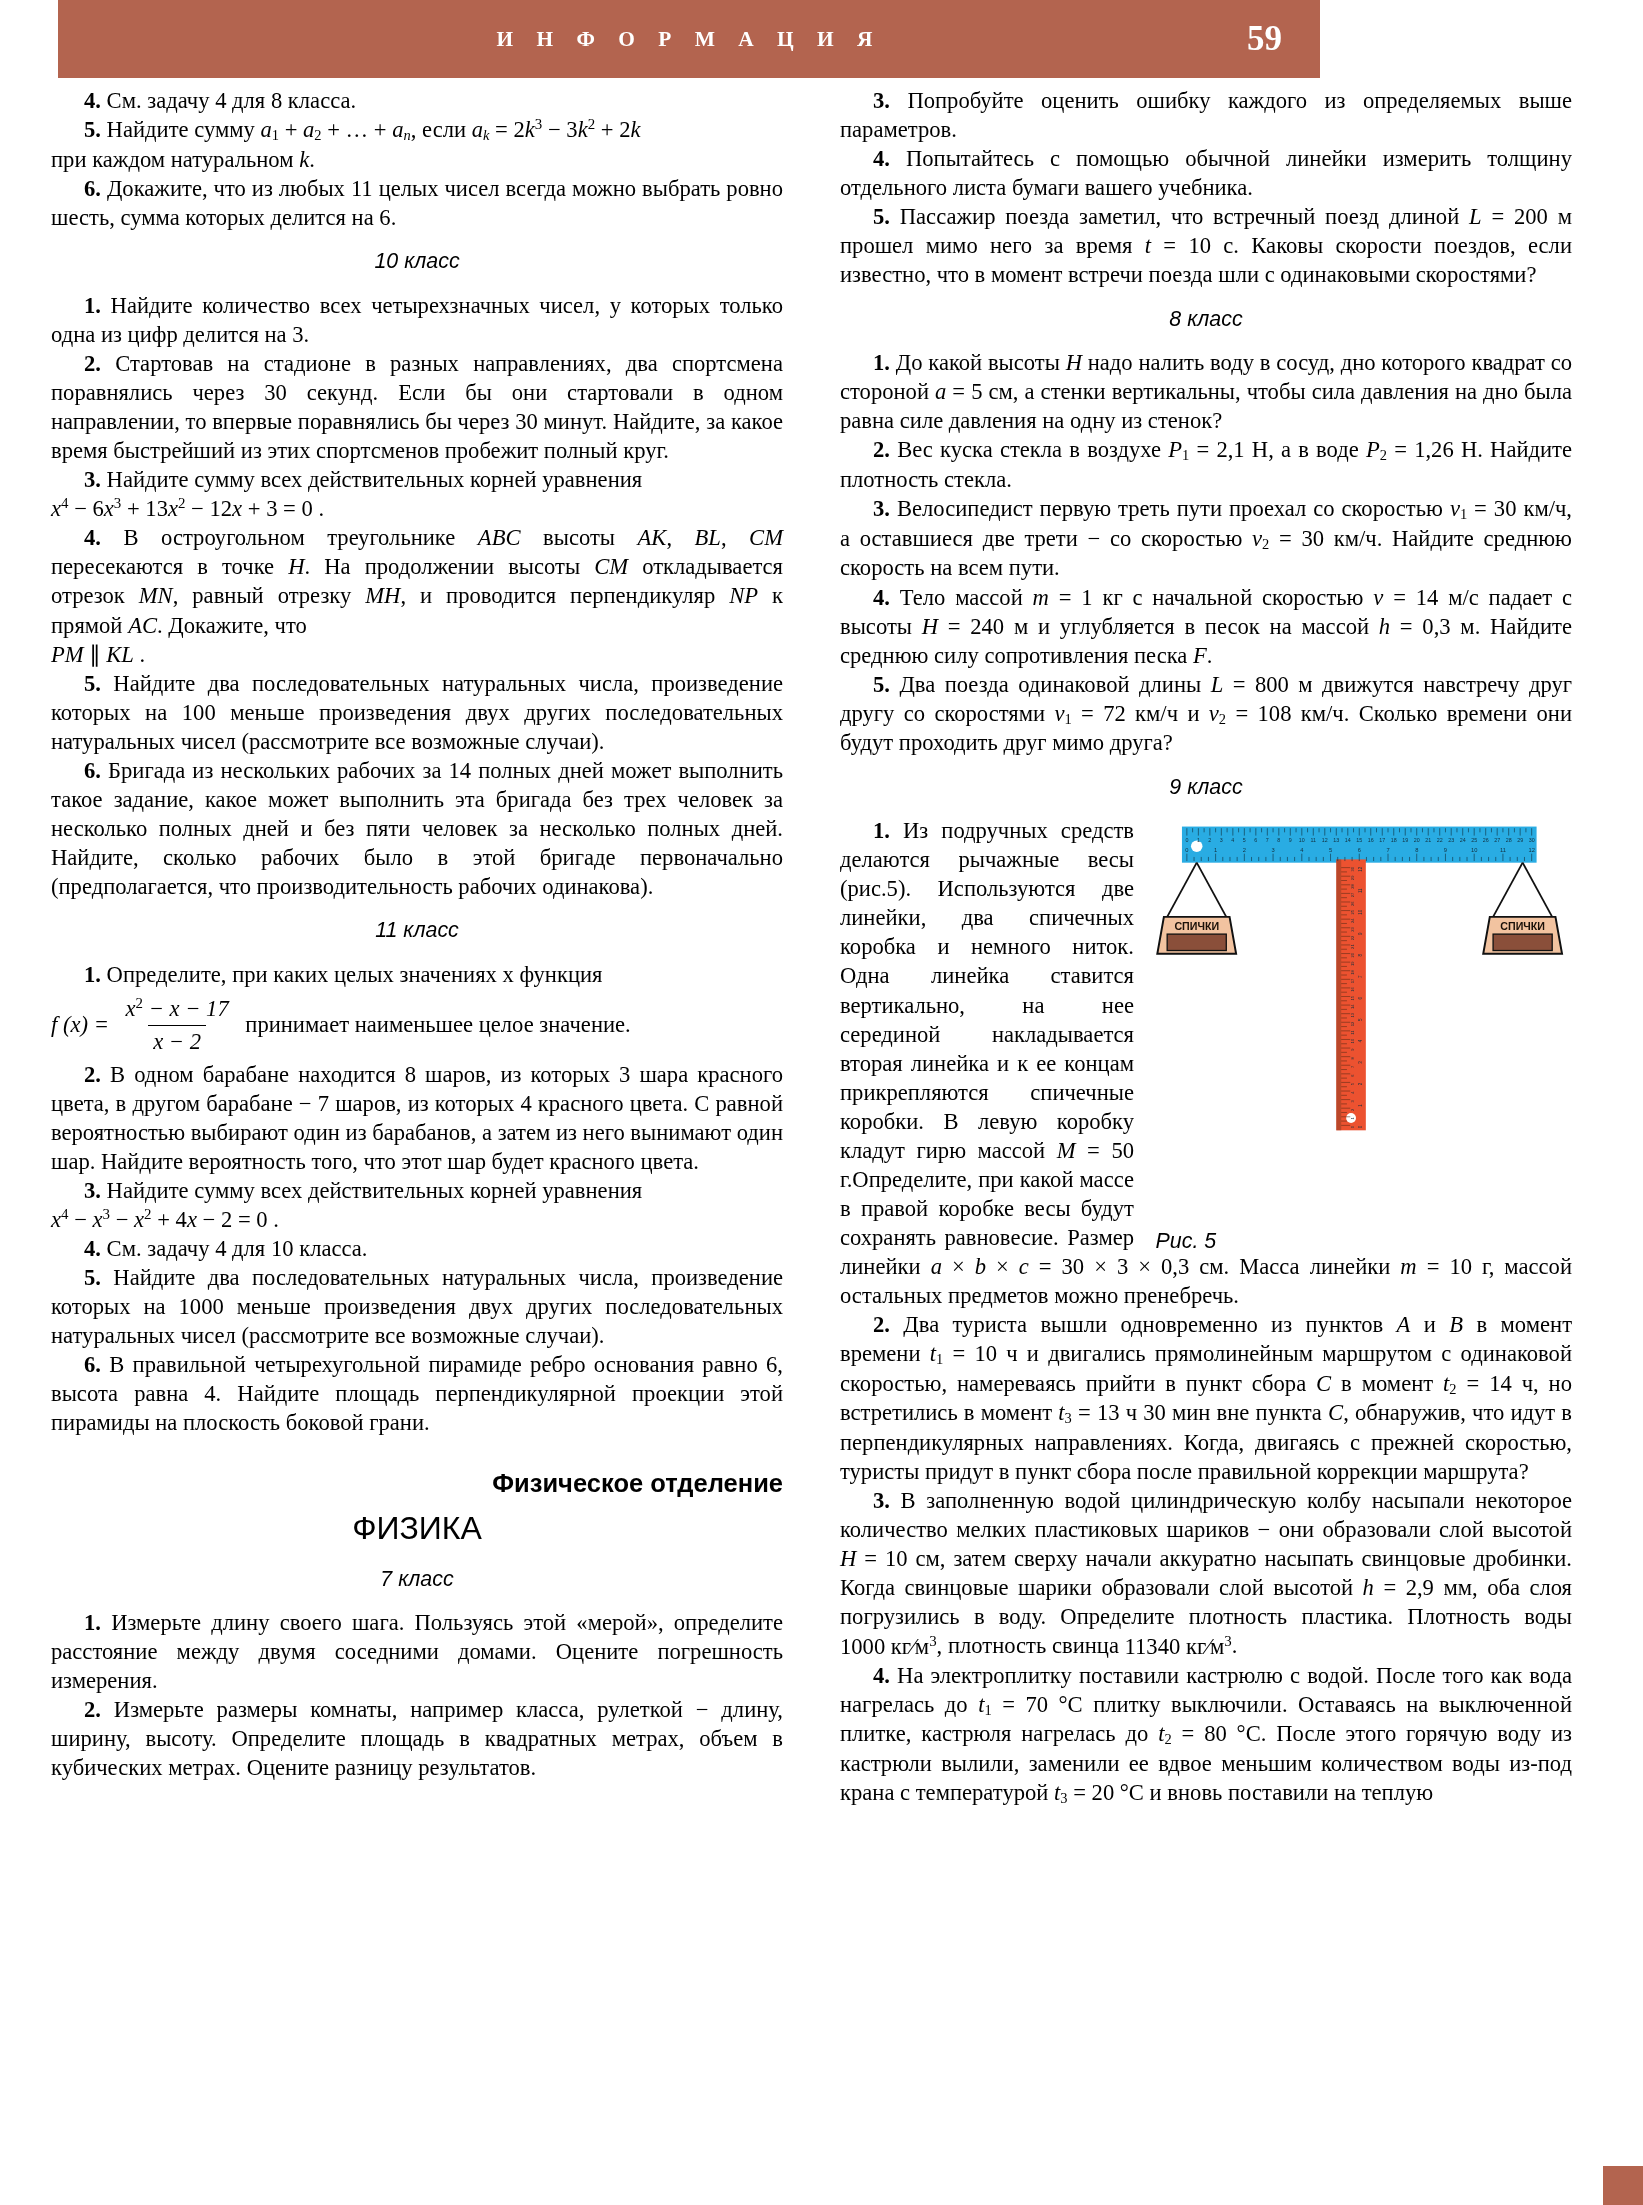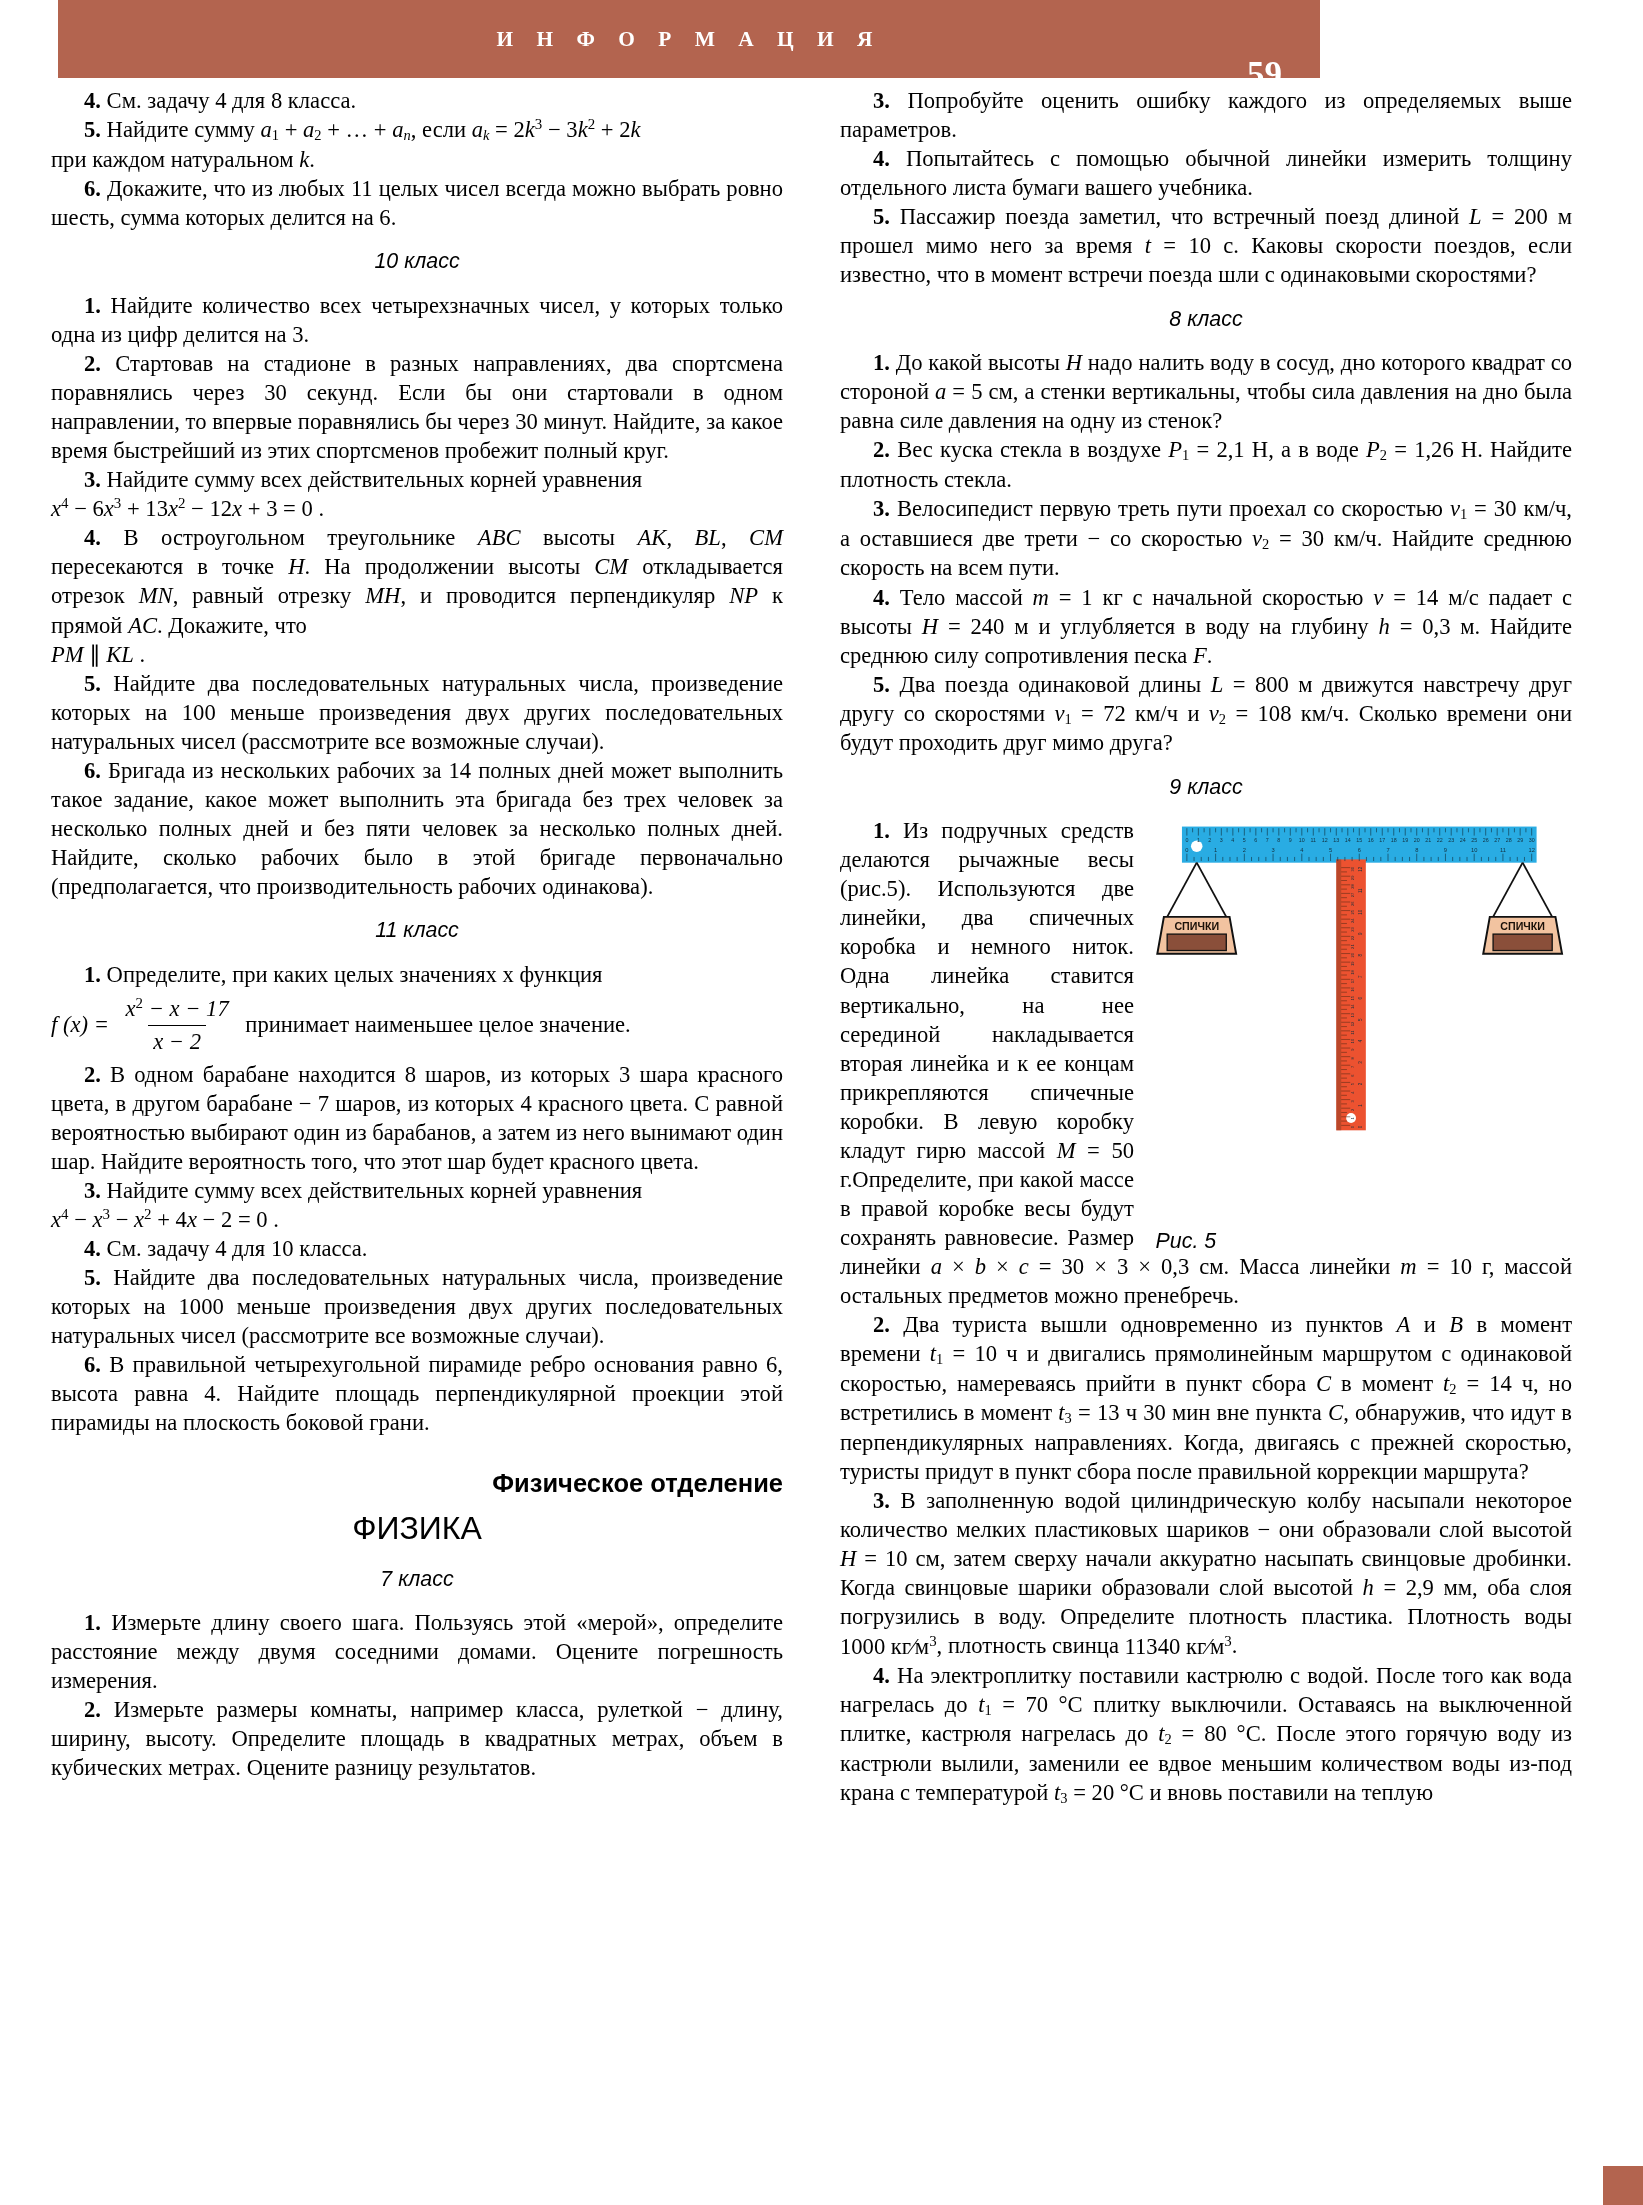--- a/index.html
+++ b/index.html
@@ -19,21 +19,21 @@
     background:#b3644f;
   }
   .header-title{
     position:absolute; top:50%; left:50%; transform:translate(-50%,-50%);
     color:#fff; font-family:"Liberation Serif", serif;
     font-size:21.4px; font-weight:700; letter-spacing:9px;
   }
   .header-pageno{
     position:absolute; top:50%; right:38px; transform:translateY(-50%);
     color:#fff; font-family:"Liberation Serif", serif;
-    font-size:35px; font-weight:700;margin-top:36px;
+    font-size:35px; font-weight:700;
   }
   .corner-mark{
     position:absolute; right:0; bottom:0; width:41px; height:39px;
     background:#b3644f;
   }
 
   
   .page{
     position:absolute; top:86px; left:0; width:1456px; height:2119px;
   }
@@ -279,21 +279,21 @@
   </p>
 
   <p class="pr">
     <span class="num">4.</span>
     <span>Тело массой</span>
     <span class="mv"><i>m</i> = 1</span>
     <span>кг с начальной скоростью</span>
     <span class="mv"><i>v</i> = 14 м/с</span>
     <span>падает с высоты</span>
     <span class="mv"><i>H</i> = 240</span>
-    <span>м и углубляется в воду на глубину</span>
+    <span>м и углубляется в песок на массой</span>
     <span class="mv"><i>h</i> = 0,3</span>
     <span>м. Найдите среднюю силу сопротивления песка <i>F</i>.</span>
   </p>
 
   <p class="pr">
     <span class="num">5.</span>
     <span>Два поезда одинаковой длины</span>
     <span class="mv"><i>L</i> = 800</span>
     <span>м движутся навстречу друг другу со скоростями</span>
     <span class="mv"><i>v</i><sub class="sbn">1</sub> = 72 км/ч</span>

